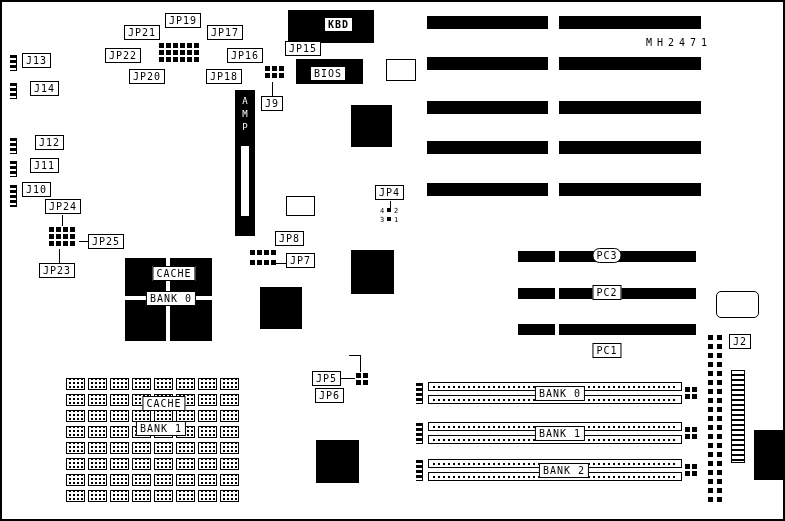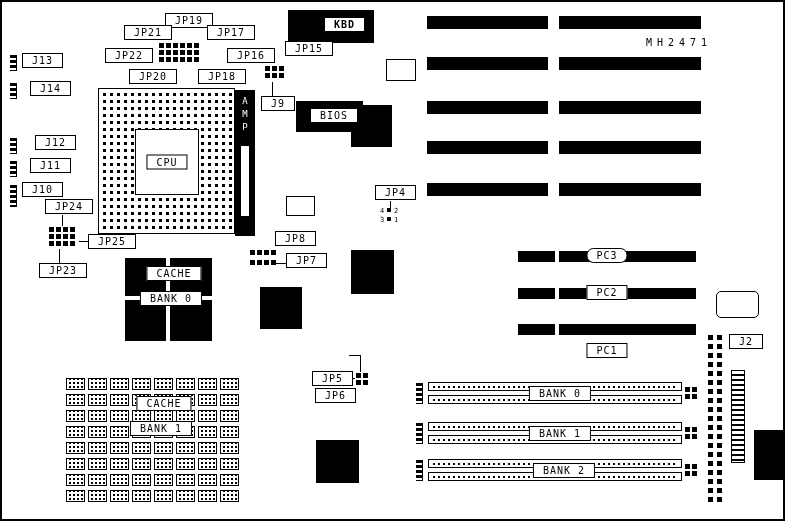--- a/index.html
+++ b/index.html
@@ -3,21 +3,21 @@
 <meta charset="utf-8">
 <style>
   * { box-sizing: border-box; margin: 0; padding: 0; }
   body { background: #fff; font-family: "DejaVu Sans Mono", monospace; }
   #board {
     position: relative; width: 785px; height: 521px;
     background: #fff; border: 2px solid #000; overflow: hidden;
   }
   .lbl {
     position: absolute; background: #fff; border: 1px solid #000;
-    font-size: 10px; line-height: 13px; padding: 0 9px;
+    font-size: 10px; line-height: 13px; padding: 0 3px;
     white-space: nowrap; z-index: 6; letter-spacing: 1px; color:#000;
   }
   .ctr { transform: translateX(-50%); }
   .plain { position: absolute; font-size: 10px; letter-spacing: 5px; z-index: 6; color:#000;padding-left:24px; }
   .chip { position: absolute; background: #000; }
   .outline { position: absolute; background: #fff; border: 1px solid #000; }
   .line { position: absolute; background: #000; z-index: 4; }
   .pins { position: absolute; display: flex; flex-wrap: wrap; align-content: flex-start; z-index: 3; }
   .pin { width: 5px; height: 5px; background: #000; margin: 1px; flex: 0 0 auto; }
   .pins-lg .pin { margin: 2px; }
@@ -126,21 +126,21 @@
   <div class="lbl" style="left:86px;top:232px;">JP25</div>
   <div class="line" style="left:57px;top:247px;width:1px;height:14px;"></div>
   <div class="lbl" style="left:37px;top:261px;">JP23</div>
 
   <div class="lbl" style="left:163px;top:11px;">JP19</div>
   <div class="lbl" style="left:122px;top:23px;">JP21</div>
   <div class="lbl" style="left:205px;top:23px;">JP17</div>
   <div class="lbl" style="left:103px;top:46px;">JP22</div>
   <div class="lbl" style="left:225px;top:46px;">JP16</div>
   <div class="lbl" style="left:127px;top:67px;">JP20</div>
-  <div class="lbl" style="left:196px;top:67px;">JP18</div>
+  <div class="lbl" style="left:204px;top:67px;">JP18</div>
   <div class="pins" style="left:156px;top:40px;width:43px;">
       <span class="pin"></span>
       <span class="pin"></span>
       <span class="pin"></span>
       <span class="pin"></span>
       <span class="pin"></span>
       <span class="pin"></span>
       <span class="pin"></span>
       <span class="pin"></span>
       <span class="pin"></span>
@@ -164,30 +164,25 @@
       <span class="pin"></span>
       <span class="pin"></span>
       <span class="pin"></span>
       <span class="pin"></span>
       <span class="pin"></span>
       <span class="pin"></span>
     </div>
   <div class="line" style="left:270px;top:80px;width:1px;height:14px;"></div>
   <div class="lbl" style="left:259px;top:94px;">J9</div>
 
-  <div class="chip" style="left:294px;top:57px;width:67px;height:31px;margin-top:42px;">
+  <div class="chip" style="left:294px;top:57px;width:67px;height:25px;">
     <div class="lbl" style="left:14px;top:7px;">BIOS</div>
   </div>
   <div class="outline" style="left:384px;top:57px;width:30px;height:22px;"></div>
 
-  <div id="cpu-socket">
-    <div id="cpu-inner">
-      <div class="lbl">CPU</div>
-    </div>
-  </div>
   <div id="amp-bar">
     <div class="vtext">AMP</div>
     <div id="amp-slot"></div>
   </div>
 
   <div class="chip" style="left:349px;top:103px;width:41px;height:42px;"></div>
   <div class="outline" style="left:284px;top:194px;width:29px;height:20px;"></div>
   <div class="chip" style="left:349px;top:248px;width:43px;height:44px;"></div>
   <div class="chip" style="left:258px;top:285px;width:42px;height:42px;"></div>
   <div class="chip" style="left:314px;top:438px;width:43px;height:43px;"></div>

